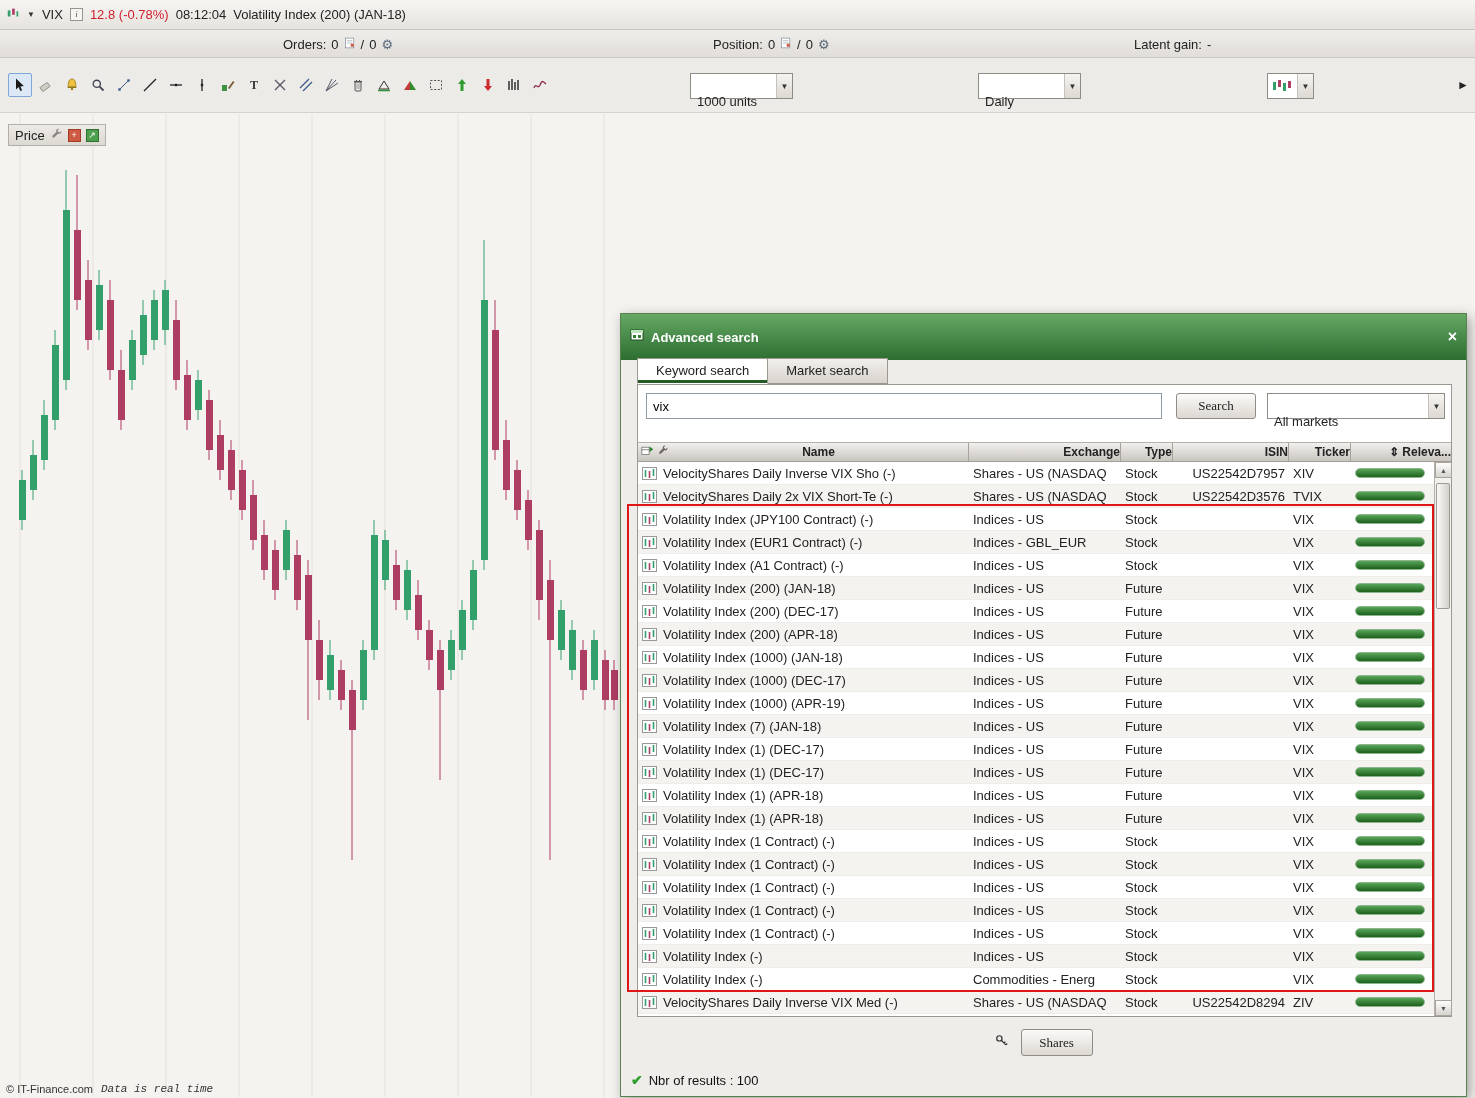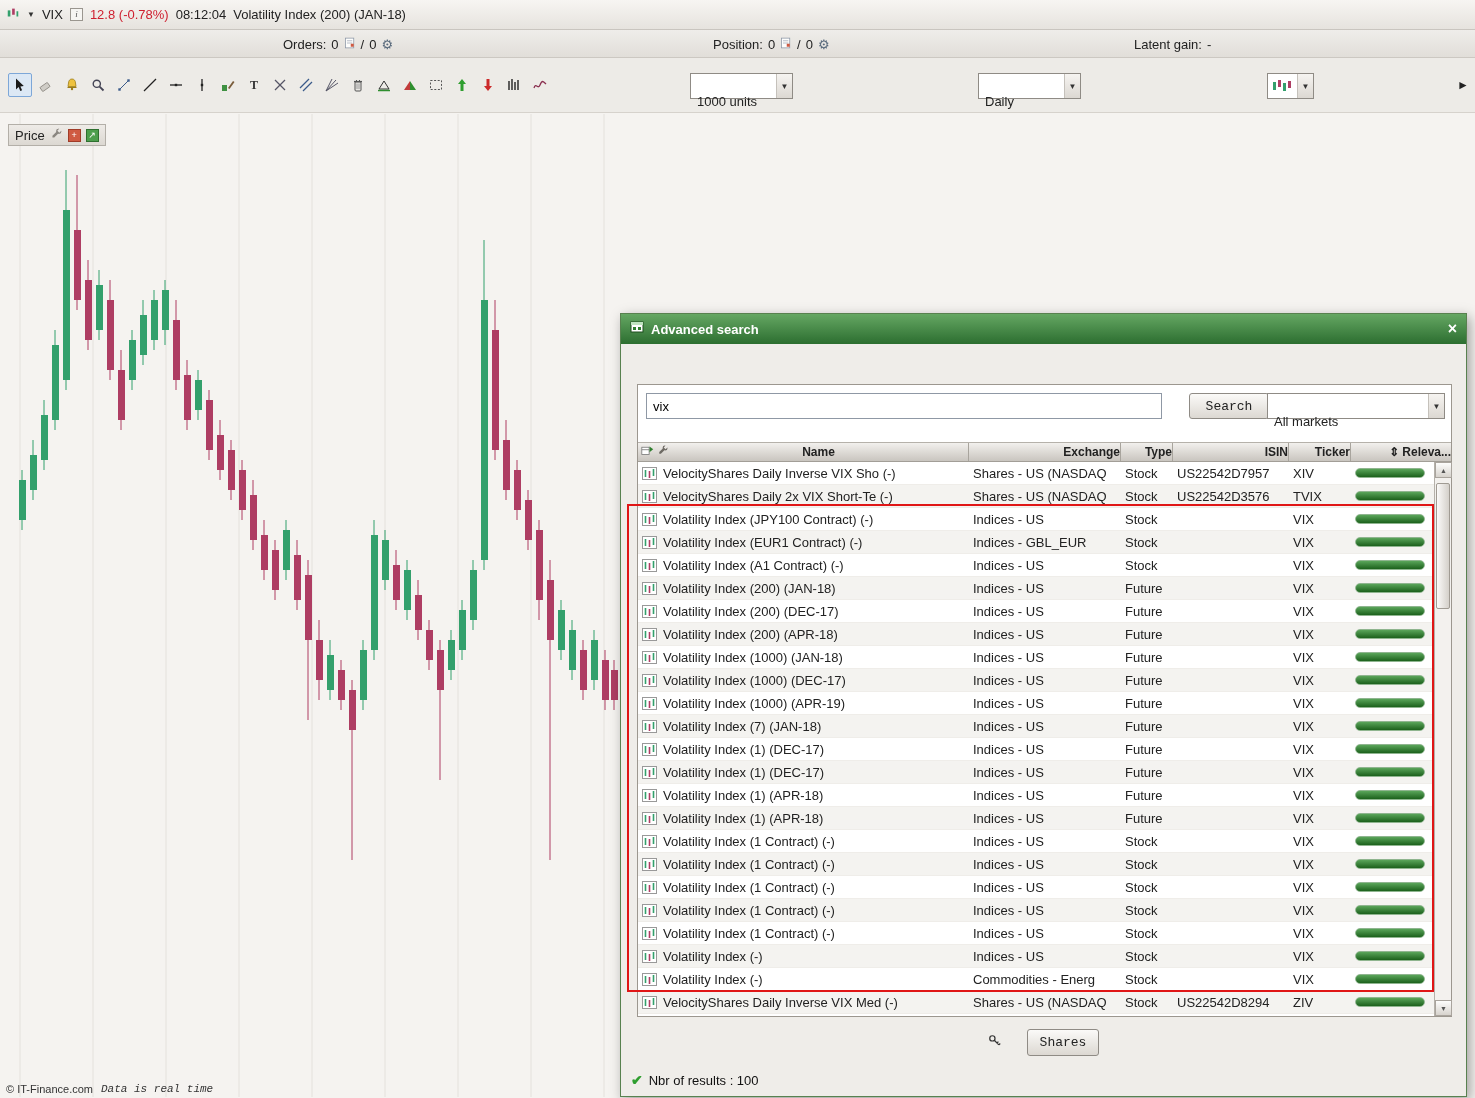--- a/index.html
+++ b/index.html
@@ -44,37 +44,37 @@
     font-size:9px; color:#fff; line-height:13px; }
   .pb-red { background:#cf5a42; border:1px solid #a03c28; }
   .pb-green { background:#4d9e4d; border:1px solid #2f7030; }
   .credit { position:absolute; left:6px; top:1083px; font-size:11px; color:#333;
     display:flex; gap:8px; z-index:2; }
   .credit .rt { font-style:italic;font-family:Liberation Mono, monospace; }
 
   
   .dialog { position:absolute; left:620px; top:313px; width:847px; height:784px;
     background:#efede9; border:1px solid #58814f; box-shadow:3px 4px 12px rgba(0,0,0,.35); z-index:10; }
-  .dlg-title { height:30px; background:linear-gradient(#65a763,#2c6e30); display:flex;
+  .dlg-title { height:46px; background:linear-gradient(#65a763,#2c6e30); display:flex;
     align-items:center; padding:0 9px; gap:7px; }
   .dlg-title .t { color:#fff; font-weight:bold; font-size:13px; flex:1; }
   .dlg-close { color:#fff; font-size:16px; font-weight:bold; line-height:16px; }
 
   .tabs { position:absolute; left:16px; top:44px; display:flex; }
   .tab { height:26px; line-height:24px; padding:0 18px; font-size:13px; color:#222;
     border:1px solid #9c978f; background:linear-gradient(#f1efec,#d8d4ce); }
   .tab + .tab { border-left:none; }
   .tab.active { background:#fff; box-shadow:inset 0 -3px 0 #245c24; border-bottom-color:#fff; }
 
   .panel { position:absolute; left:16px; top:70px; width:815px; height:633px;
     background:#fff; border:1px solid #9c978f; }
   .q-input { position:absolute; left:8px; top:8px; width:516px; height:26px;
     border:1px solid #8f98a5; font-size:13px; padding:0 6px; font-family:"Liberation Sans",sans-serif; }
   .btn { background:linear-gradient(#fbfaf8,#dcd8d2); border:1px solid #8f8b85;
-    border-radius:3px; font-size:13px; font-family:Liberation Mono, monospace; color:#222;margin-left:13px; }
+    border-radius:3px; font-size:13px; font-family:Liberation Serif, serif; color:#222; }
   .btn-search { position:absolute; left:538px; top:8px; width:80px; height:26px; }
   .dd-markets { position:absolute; left:629px; top:8px; width:178px; }
   .panel .dropdown { top:8px; }
 
   .thead { position:absolute; left:0; top:57px; width:813px; height:20px; display:flex;
     background:linear-gradient(#f2f0ed,#c9c5bf); border-top:1px solid #b5b1aa;
     border-bottom:1px solid #a29e97; font-size:12px; font-weight:bold; align-items:center; }
   .th { border-right:1px solid #a8a49d; height:100%; display:flex; align-items:center;
     justify-content:flex-end; overflow:hidden; white-space:nowrap; }
   .th.last { border-right:none; }
@@ -82,21 +82,21 @@
   .w-isin { width:116px; } .w-tick { width:62px; } .w-rel { flex:1; }
   .hicons { display:flex; gap:3px; padding-left:3px; }
   .th-label-center { margin:0 auto; }
 
   .tbody { position:absolute; left:0; top:77px; width:796px; height:554px; overflow:hidden; }
   .trow { display:flex; height:23px; align-items:center; font-size:13px; background:#fff;
     border-bottom:1px solid #efede9; }
   .trow.alt { background:#f4f3f0; }
   .c { padding:0 4px; white-space:nowrap; overflow:hidden; }
   .c.name { width:331px; display:flex; align-items:center; gap:6px; }
-  .c.exch { width:152px; } .c.typ { width:52px; } .c.isin { width:116px; } .c.tick { width:62px; }
+  .c.exch { width:152px; } .c.typ { width:52px; } .c.isin { width:116px;text-align:right; } .c.tick { width:62px; }
   .c.rel { width:83px; display:flex; align-items:center; }
   .row-ico { display:flex; }
   .rel-bar { width:70px; height:10px; border-radius:5px; border:1px solid #8fb58f;
     background:linear-gradient(#5aa55a,#1c611c); }
 
   .scrollbar { position:absolute; right:0; top:77px; width:17px; height:554px;
     background:#f3f1ee; border-left:1px solid #b5b1aa; }
   .sb-btn { position:absolute; left:0; width:17px; height:16px;
     background:linear-gradient(#fdfdfc,#d7d3cd); border:1px solid #a9a49d;
     font-size:7px; color:#555; display:flex; align-items:center; justify-content:center; }
@@ -471,20 +471,24 @@
           <rect x="1" y="2" width="12" height="10" fill="#fff" stroke="#1e4f1e"></rect>
           <rect x="1" y="2" width="12" height="3" fill="#bfe3bf"></rect>
           <rect x="3" y="7" width="3" height="3" fill="#2f7f2f"></rect>
           <rect x="8" y="7" width="3" height="3" fill="#2f7f2f"></rect>
         </svg>
     </span>
     <span class="t">Advanced search</span>
     <span class="dlg-close">×</span>
   </div>
 
+  <div class="tabs">
+    <span class="tab active">Keyword search</span>
+    <span class="tab">Market search</span>
+  </div>
 
   <div class="panel">
     <input class="q-input" type="text" value="vix" style="">
     <button class="btn btn-search">Search</button>
     <div class="dropdown dd-markets">
       <span class="txt">All markets</span>
       <span class="dcaret">▼</span>
     </div>
 
     <div class="thead">

